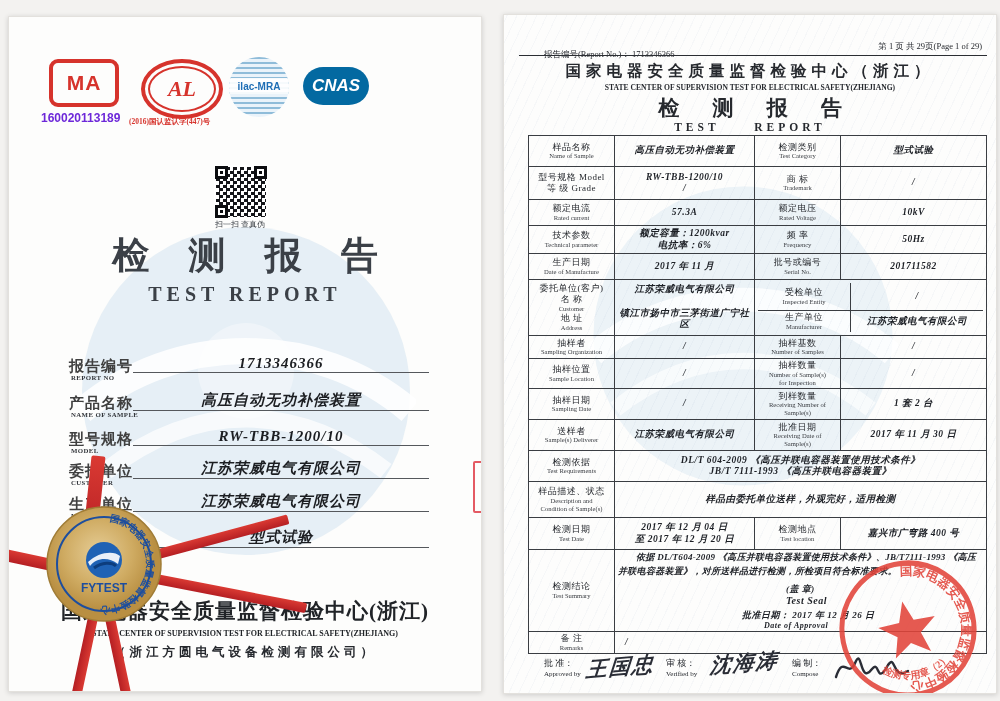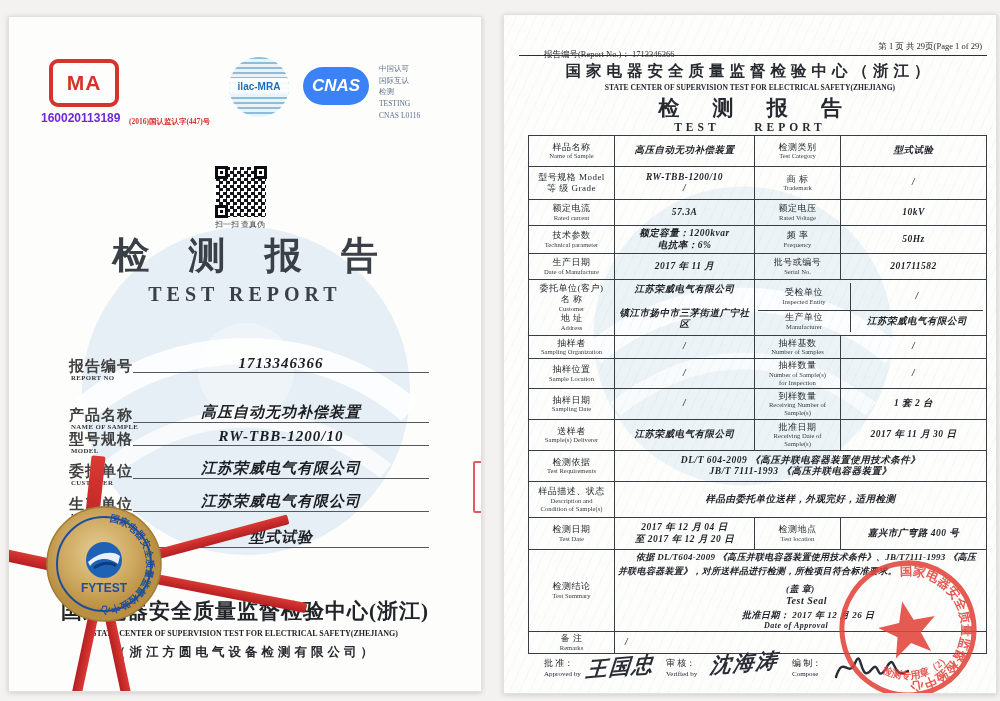--- a/index.html
+++ b/index.html
@@ -23,21 +23,21 @@
   .cal-oval{position:absolute;left:100px;top:0px;width:74px;height:52px;border:4px solid #d6332c;border-radius:50%;
             display:flex;align-items:center;justify-content:center;}
   .cal-oval::before{content:"";position:absolute;inset:3px;border:2px solid #d6332c;border-radius:50%;}
   .cal-oval span{font-size:22px;font-weight:bold;font-style:italic;color:#d6332c;font-family:"Liberation Serif",serif;}
   .cal-cap{position:absolute;left:88px;top:58px;width:110px;font-size:7.5px;font-weight:bold;color:#d6332c;}
   .ilac-circle{position:absolute;left:188px;top:-2px;width:60px;height:60px;border-radius:50%;
         background:repeating-linear-gradient(180deg,#8fbcd9 0 2px,#eaf3fa 2px 5px);overflow:hidden;}
   .ilac-band{position:absolute;left:0;top:21px;width:100%;height:16px;background:rgba(255,255,255,.92);
         display:flex;align-items:center;justify-content:center;}
   .ilac-band span{font-size:10px;font-weight:bold;color:#1f6eb5;font-family:"Liberation Sans",sans-serif;}
-  .cnas-lens{position:absolute;left:262px;top:8px;width:66px;height:38px;background:#3b82f6;
+  .cnas-lens{position:absolute;left:262px;top:8px;width:66px;height:38px;background:#0369a1;
         border-radius:55% 55% 55% 55%/90% 90% 90% 90%;display:flex;align-items:center;justify-content:center;}
   .cnas-lens span{color:#fff;font-size:17px;font-weight:bold;font-style:italic;font-family:"Liberation Sans",sans-serif;}
   .cnas-cap{position:absolute;left:338px;top:4px;width:70px;font-size:7.5px;line-height:1.55;color:#5b6f85;}
 
   
   .qr{position:absolute;left:205px;top:148px;width:50px;height:50px;z-index:2;
       background:repeating-conic-gradient(#15161a 0% 25%,#fff 0% 50%);background-size:7px 7px;border:2px solid #fff;}
   .qr i{position:absolute;width:13px;height:13px;border:3px solid #0c0d10;background:#fff;box-sizing:border-box;}
   .qr i::after{content:"";position:absolute;inset:2px;background:#0c0d10;}
   .qr .f1{left:-1px;top:-1px}.qr .f2{right:-1px;top:-1px}.qr .f3{left:-1px;bottom:-1px}
@@ -121,53 +121,49 @@
       <path d="M6,190 C100,110 240,110 334,190" stroke="#ffffff" stroke-width="26" fill="none" opacity="0.85"></path>
       <path d="M30,250 C120,180 220,180 310,250" stroke="#ffffff" stroke-width="18" fill="none" opacity="0.7"></path>
       <circle cx="170" cy="150" r="48" fill="#ffffff" opacity="0.35"></circle>
     </svg>
 
     <div class="logo-row">
       <div class="cma-box">
           <span>MA</span>
         </div>
       <div class="cma-num">160020113189</div>
+      <div class="cal-oval">
+          <span>AL</span>
+        </div>
       <div class="cal-cap">(2016)国认监认字(447)号</div>
       <div class="ilac-circle">
         <div class="ilac-band">
             <span>ilac-MRA</span>
           </div>
       </div>
       <div class="cnas-lens">
           <span>CNAS</span>
         </div>
-      <div class="cnas-cap">
-        <div>中国认可</div>
-        <div>国际互认</div>
-        <div>检测</div>
-        <div>TESTING</div>
-        <div>CNAS L0116</div>
-      </div>
     </div>
 
     <div class="qr">
         <i class="f1"></i>
         <i class="f2"></i>
         <i class="f3"></i>
       </div>
     <div class="qr-cap">扫一扫 查真伪</div>
     <div class="ltitle">检 测 报 告</div>
     <div class="ltitle-en">TEST REPORT</div>
 
     <div class="lfield" style="top:340px">
       <span class="lf-cn">报告编号</span>
       <span class="lf-en">REPORT NO</span>
       <div class="lf-line"><span class="lf-val">1713346366</span></div>
     </div>
-    <div class="lfield" style="top:389px">
+    <div class="lfield" style="top:377px">
       <span class="lf-cn">产品名称</span>
       <span class="lf-en">NAME OF SAMPLE</span>
       <div class="lf-line"><span class="lf-val">高压自动无功补偿装置</span></div>
     </div>
     <div class="lfield" style="top:413px">
       <span class="lf-cn">型号规格</span>
       <span class="lf-en">MODEL</span>
       <div class="lf-line"><span class="lf-val">RW-TBB-1200/10</span></div>
     </div>
     <div class="lfield" style="top:445px">

